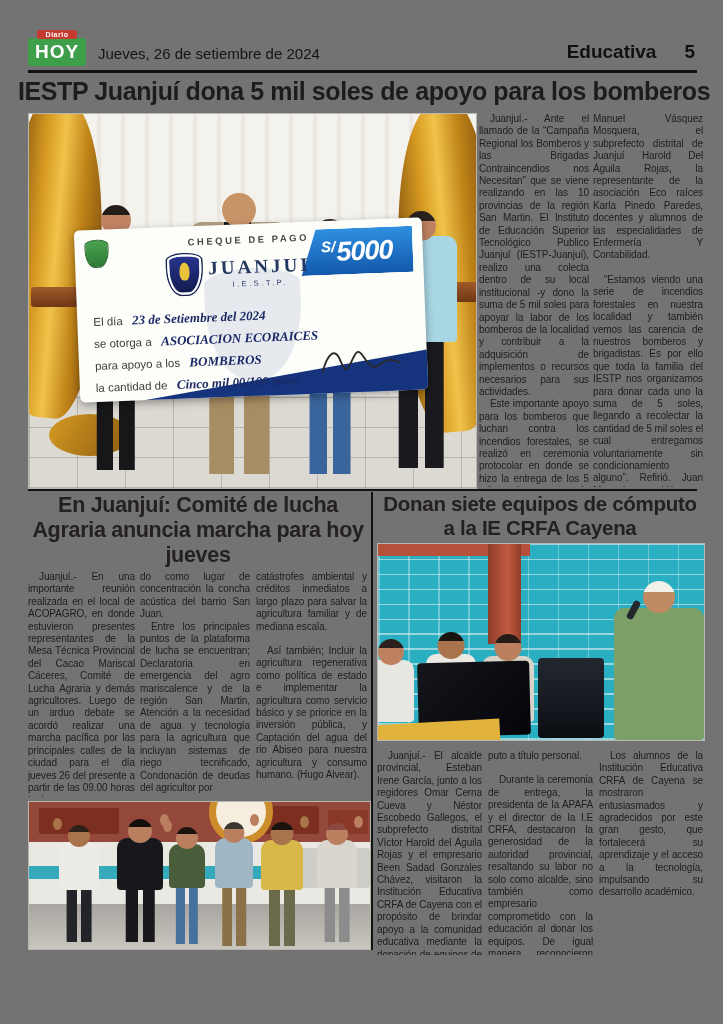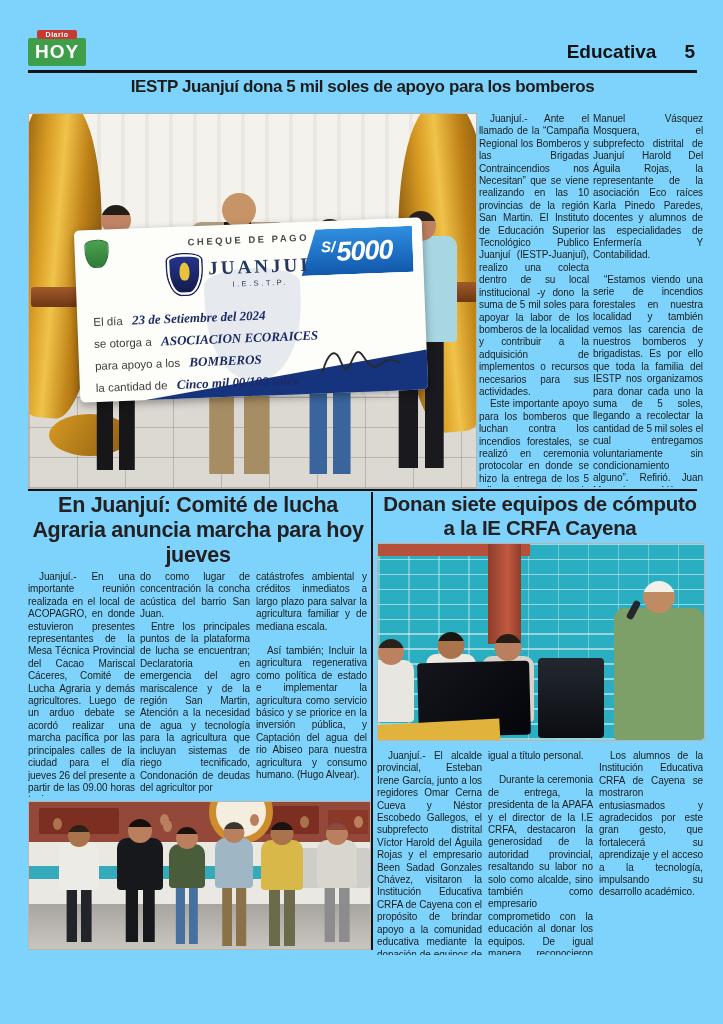--- a/index.html
+++ b/index.html
@@ -1,36 +1,36 @@
 <!DOCTYPE html>
 <html style="--brand_green: #3f9e4a; --brand_red: #c53b32; --banner_green: #4aac50; --cheque_blue: #1258ac; --cheque_dark_blue: #16337e; --wall_teal: #29aec2; --pillar_red: #b5503a; --drape_gold: #f0c34a;"><head>
 <meta charset="utf-8">
 <style>
   html,body{margin:0;padding:0;background:#ffffff;}
-  .page{position:relative;width:723px;height:1024px;background:#7dd3fc;overflow:hidden;
+  .page{position:relative;width:723px;height:1024px;background:#737373;overflow:hidden;
         font-family:"Liberation Sans",sans-serif;color:#1c1c1c;}
 
   
   .logo{position:absolute;left:28px;top:38px;width:58px;height:28px;
         background:var(--brand_green,#3f9e4a);border-radius:2px;}
   .logo-hoy{color:#fff;font-weight:bold;font-size:19px;letter-spacing:1px;
         text-align:center;line-height:28px;}
   .logo-diario{position:absolute;top:-8px;left:9px;right:9px;background:var(--brand_red,#c53b32);
         color:#fff;font-size:7px;font-weight:bold;text-align:center;border-radius:2px;
         padding:1px 0;letter-spacing:.5px;}
   .date{position:absolute;left:98px;top:45px;font-size:15px;color:#141414;}
   .section-wrap{position:absolute;right:28px;top:41px;font-weight:bold;font-size:19px;color:#111;}
   .section-wrap .pageno{margin-left:28px;}
   .rule{position:absolute;background:#121212;}
   .rule-top{left:28px;right:26px;top:70px;height:3px;}
   .rule-mid{left:28px;right:26px;top:489px;height:2px;}
   .vrule{position:absolute;left:371px;top:492px;width:2px;height:458px;background:#121212;}
 
   .headline-main{position:absolute;left:18px;right:16px;top:77px;margin:0;text-align:center;
-        font-size:17px;font-weight:bold;color:#1e1b1b;letter-spacing:-.4px;white-space:nowrap;}
+        font-size:25px;font-weight:bold;color:#1e1b1b;letter-spacing:-.4px;white-space:nowrap;}
   .headline-2{position:absolute;margin:0;text-align:center;font-weight:bold;color:#242021;}
   .headline-agraria{left:28px;top:493px;width:340px;font-size:21.5px;line-height:25px;letter-spacing:-.3px;}
   .headline-computo{left:377px;top:492px;width:326px;font-size:20.5px;line-height:24px;letter-spacing:-.3px;}
 
   
   .news{position:absolute;font-size:10px;line-height:12.4px;text-align:justify;
         color:#1d1d1d;overflow:hidden;hyphens:auto;letter-spacing:-.1px;}
   .news p{margin:0;}
   .news p.ind{text-indent:11px;}
   .news p.gap{margin-top:12px;}
@@ -161,20 +161,21 @@
 </style>
 </head>
 <body lang="es">
 
 <div class="page">
 
   <div class="logo">
     <div class="logo-diario">Diario</div>
     <div class="logo-hoy">HOY</div>
   </div>
+  <div class="date">Jueves, 26 de setiembre de 2024</div>
   <div class="section-wrap">
     <span class="section">Educativa</span><span class="pageno">5</span>
   </div>
   <div class="rule rule-top"></div>
 
   <h1 class="headline-main">IESTP Juanjuí dona 5 mil soles de apoyo para los bomberos</h1>
 
   <div class="photo photo1">
     <div class="ph1-wall"></div>
     <div class="ph1-floor"></div>
@@ -299,21 +300,21 @@
     <div class="mic"></div>
     <div class="ph2-monitor"></div>
     <div class="ph2-tower"></div>
     <div class="ph2-table"></div>
   </div>
 
   <div class="news colC1">
     <p class="ind">Juanjuí.- El alcalde provincial, Esteban Irene García, junto a los regidores Omar Cerna Cueva y Néstor Escobedo Gallegos, el subprefecto distrital Víctor Harold del Águila Rojas y el empresario Been Sadad Gonzales Chávez, visitaron la Institución Educativa CRFA de Cayena con el propósito de brindar apoyo a la comunidad educativa mediante la donación de equipos de cóm-</p>
   </div>
   <div class="news colC2">
-    <p class="cont">igual a título personal.</p>
+    <p class="cont">puto a título personal.</p>
     <p class="ind gap">Durante la ceremonia de entrega, la presidenta de la APAFA y el director de la I.E CRFA, destacaron la generosidad de la autoridad provincial, resaltando su labor no solo como alcalde, sino también como empresario comprometido con la educación al donar los equipos. De igual manera, reconocieron el</p>
   </div>
   <div class="news colC3">
     <p class="ind">Los alumnos de la Institución Educativa CRFA de Cayena se mostraron entusiasmados y agradecidos por este gran gesto, que fortalecerá su aprendizaje y el acceso a la tecnología, impulsando su desarrollo académico.</p>
   </div>
 
 
 </div>
 
 </body></html>

